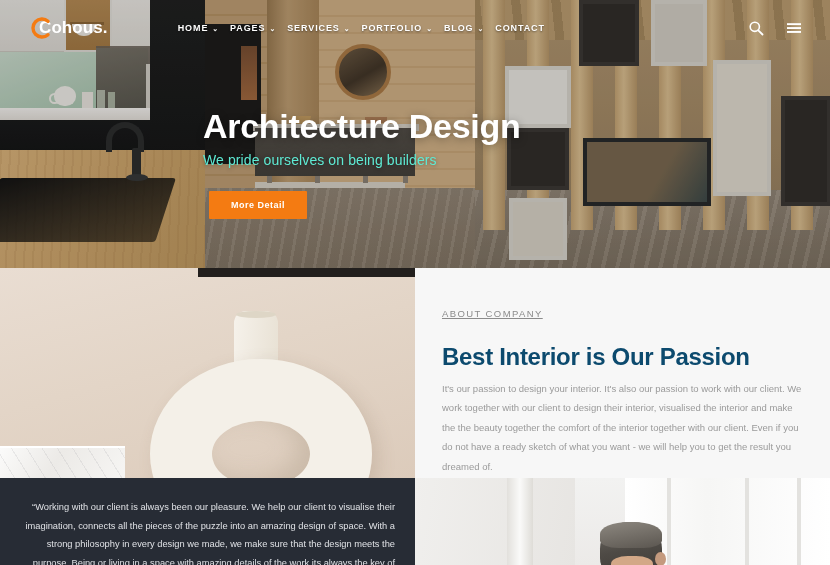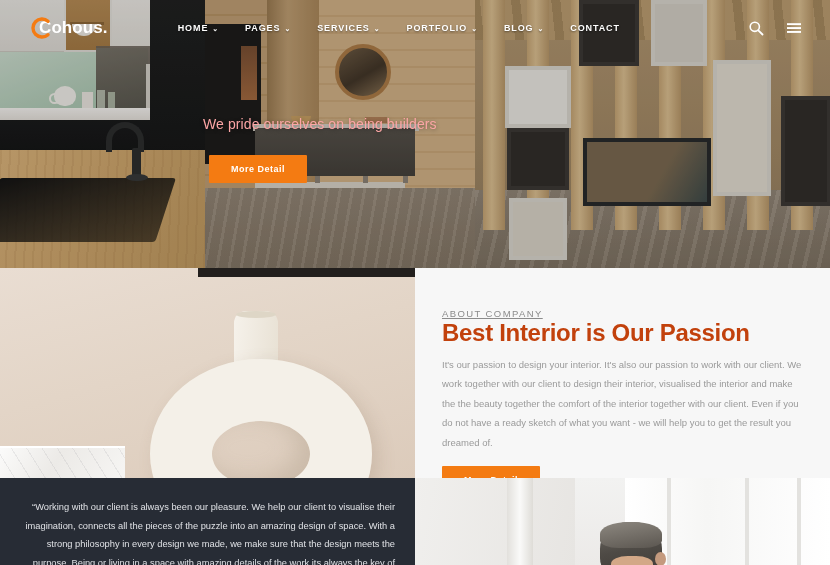--- a/index.html
+++ b/index.html
@@ -114,41 +114,41 @@
     display:flex; align-items:center; z-index:20;
     padding:0 28px 0 30px;
   }
   .logo { display:flex; align-items:center; gap:1px; }
   .logo-mark { position:relative; width:22px; height:22px; flex:none; }
   .logo-mark svg { display:block; }
   .logo-text {
     color:#ffffff; font-size:17px; font-weight:700; letter-spacing:.1px;
     margin-left:-14px;
   }
-  .nav { display:flex; align-items:center; gap:26px; margin-left:70px; }
+  .nav { display:flex; align-items:center; gap:11px; margin-left:70px; }
   .nav-item {
     display:flex; align-items:center; gap:4px;
     color:#ffffff; font-size:9px; font-weight:700; letter-spacing:.9px;
     text-transform:uppercase; cursor:pointer; white-space:nowrap;
     text-shadow:0 1px 2px rgba(0,0,0,.45);
   }
   .caret { font-size:7px; line-height:1; opacity:.95; }
   .head-right { margin-left:auto; display:flex; align-items:center; gap:22px; }
   .ic { width:16px; height:16px; cursor:pointer; display:block; }
 
   
   .hero-content {
     position:absolute; left:203px; top:108px; z-index:15;
   }
   .hero-title {
     color:#ffffff; font-size:34px; font-weight:700; letter-spacing:-.3px;
     line-height:1.06; text-shadow:0 2px 8px rgba(0,0,0,.35);
   }
   .hero-sub {
-    color:#fca5a5; font-size:14px; font-weight:400; margin-top:8px;
+    color:#5eead4; font-size:14px; font-weight:400; margin-top:8px;
     letter-spacing:.1px; text-shadow:0 1px 4px rgba(0,0,0,.4);
   }
   .btn {
     display:inline-block; background:#f47b12; color:#fff;
     font-size:9px; font-weight:700; letter-spacing:.5px;
     padding:9px 22px; border:none; cursor:pointer; border-radius:1px;
     white-space:nowrap;
   }
   .hero-btn { margin-top:23px; margin-left:6px; }
 
@@ -179,21 +179,21 @@
   .about-text {
     width:415px; height:210px; background:#f7f7f7;
     padding:40px 24px 0 27px;
   }
   .eyebrow {
     color:#8b8b8b; font-size:9.5px; font-weight:400; letter-spacing:1.4px;
     text-transform:uppercase;
     text-decoration:underline;
   }
   .about-head {
-    color:#c2410c; font-size:24px; font-weight:700; margin-top:0; letter-spacing:-.3px;
+    color:#0c4a6e; font-size:24px; font-weight:700; margin-top:24px; letter-spacing:-.3px;
   }
   .about-body {
     color:#9a9a9a; font-size:9.5px; line-height:2.05; margin-top:8px;
     max-width:368px;
   }
   .about-btn { margin-top:14px; }
 
   
   .bottom { position:absolute; left:0; top:478px; width:830px; height:87px; display:flex; }
   .quote {
@@ -341,20 +341,21 @@
           <svg width="16" height="16" viewBox="0 0 16 16">
             <rect x="1" y="3.2" width="14" height="1.9" fill="#fff"></rect>
             <rect x="1" y="7.1" width="14" height="1.9" fill="#fff"></rect>
             <rect x="1" y="11" width="14" height="1.9" fill="#fff"></rect>
           </svg>
         </span>
       </div>
     </header>
 
     <div class="hero-content">
+      <h1 class="hero-title">Architecture Design</h1>
       <p class="hero-sub">We pride ourselves on being builders</p>
       <button class="btn hero-btn">More Detail</button>
     </div>
   </section>
 
   <section class="about">
     <div class="about-img">
       <div class="ai-shelf"></div>
       <div class="ai-shelf-dark"></div>
       <div class="vase">

